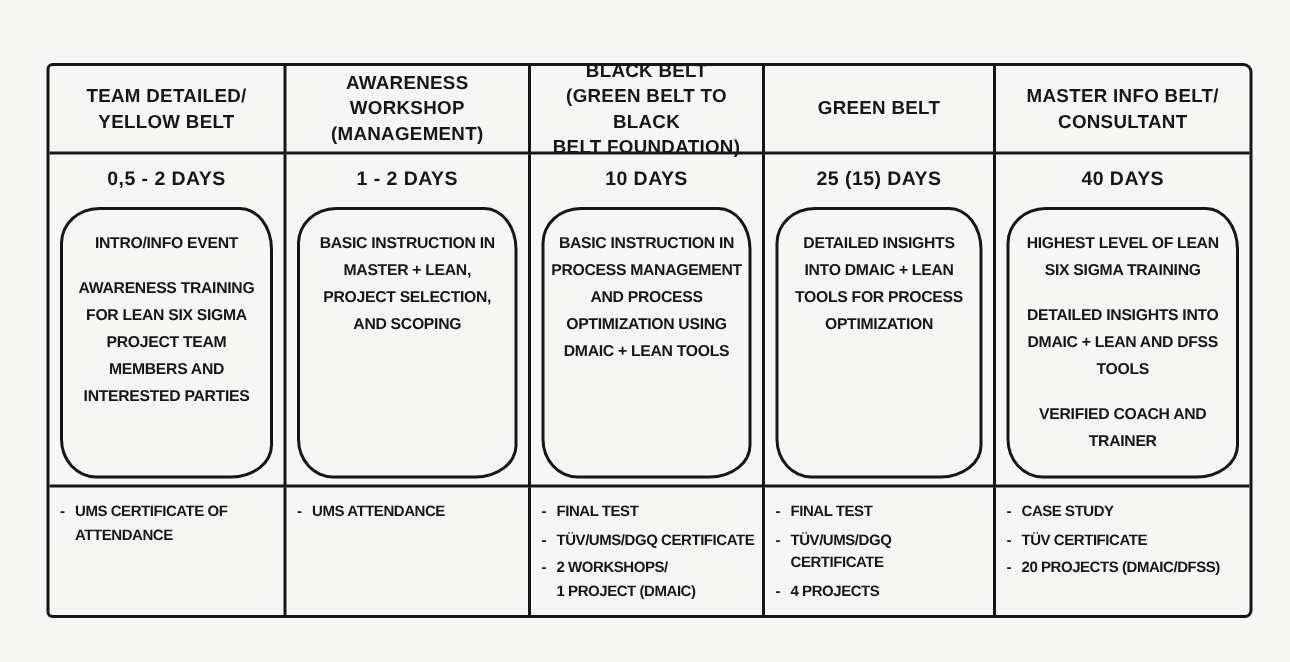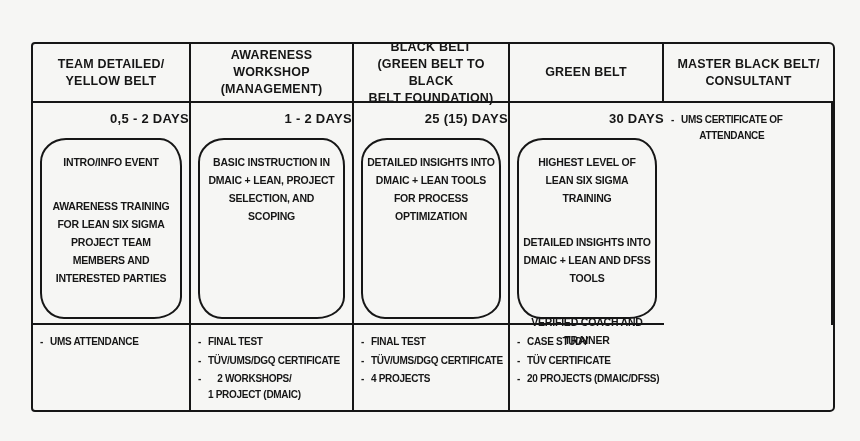--- a/index.html
+++ b/index.html
@@ -40,37 +40,37 @@
     font-size: 12.5px;
     line-height: 17px;
     letter-spacing: 0.2px;
     white-space: pre-line;
     padding: 2px 4px;
   }
 
   
   .content { padding-top: 7px; }
   .duration {
-    text-align: right;
+    text-align: center;
     font-weight: bold;
     font-size: 13px;
     line-height: 18px;
     letter-spacing: 0.3px;
   }
   .desc-box {
     margin: 10px 7px 0 7px;
     height: 181px;
     border: 2.5px solid #161616;
     border-radius: 26px 22px 28px 24px / 24px 28px 22px 26px;
     padding: 13px 4px 8px 4px;
     display: flex;
     flex-direction: column;
     align-items: center;
     text-align: center;
-    gap: 26px;
+    gap: 12px;
     overflow: visible;
   }
   .desc-box p {
     font-weight: bold;
     font-size: 10.5px;
     line-height: 18px;
     letter-spacing: -0.2px;
     width: 100%;
   }
 
@@ -88,66 +88,71 @@
     font-size: 10px;
     line-height: 15.5px;
     letter-spacing: -0.3px;
   }
   .cert-item .dash {
     width: 10px;
     flex: 0 0 10px;
   }
   .cert-item .txt {
     white-space: pre-line;
-    text-align: center;
   }
 </style>
 </head>
 <body>
 
 <div class="canvas">
   <div class="matrix">
 
     <div class="cell head col-sep hrow">TEAM DETAILED/
 YELLOW BELT</div>
     <div class="cell head col-sep hrow">AWARENESS
 WORKSHOP
 (MANAGEMENT)</div>
     <div class="cell head col-sep hrow">BLACK BELT
 (GREEN BELT TO BLACK
 BELT FOUNDATION)</div>
     <div class="cell head col-sep hrow">GREEN BELT</div>
-    <div class="cell head hrow">MASTER BLACK BELT/
+    <div class="cell head hrow">MASTER INFO BELT/
 CONSULTANT</div>
 
     <div class="cell content col-sep hrow">
       <div class="duration">0,5 - 2 DAYS</div>
       <div class="desc-box">
         <p>INTRO/INFO EVENT</p>
         <p>AWARENESS TRAINING FOR LEAN SIX SIGMA PROJECT TEAM MEMBERS AND INTERESTED PARTIES</p>
       </div>
     </div>
 
     <div class="cell content col-sep hrow">
       <div class="duration">1 - 2 DAYS</div>
       <div class="desc-box">
-        <p>BASIC INSTRUCTION IN DMAIC + LEAN, PROJECT SELECTION, AND SCOPING</p>
-      </div>
-    </div>
-
+        <p>BASIC INSTRUCTION IN MASTER + LEAN, PROJECT SELECTION, AND SCOPING</p>
+      </div>
+    </div>
+
+    <div class="cell content col-sep hrow">
+      <div class="duration">10 DAYS</div>
+      <div class="desc-box">
+        <p>BASIC INSTRUCTION IN PROCESS MANAGEMENT AND PROCESS OPTIMIZA­TION USING DMAIC + LEAN TOOLS</p>
+      </div>
+    </div>
 
     <div class="cell content col-sep hrow">
       <div class="duration">25 (15) DAYS</div>
       <div class="desc-box">
         <p>DETAILED INSIGHTS INTO DMAIC + LEAN TOOLS FOR PROCESS OPTIMIZATION</p>
       </div>
     </div>
 
     <div class="cell content hrow">
-      <div class="duration">30 DAYS</div>
+      <div class="duration">40 DAYS</div>
       <div class="desc-box">
         <p>HIGHEST LEVEL OF LEAN SIX SIGMA TRAINING</p>
         <p>DETAILED INSIGHTS INTO DMAIC + LEAN AND DFSS TOOLS</p>
         <p>VERIFIED COACH AND TRAINER</p>
       </div>
     </div>
 
     <div class="cell certs col-sep">
       <div class="cert-item">
         <span class="dash">-</span>

